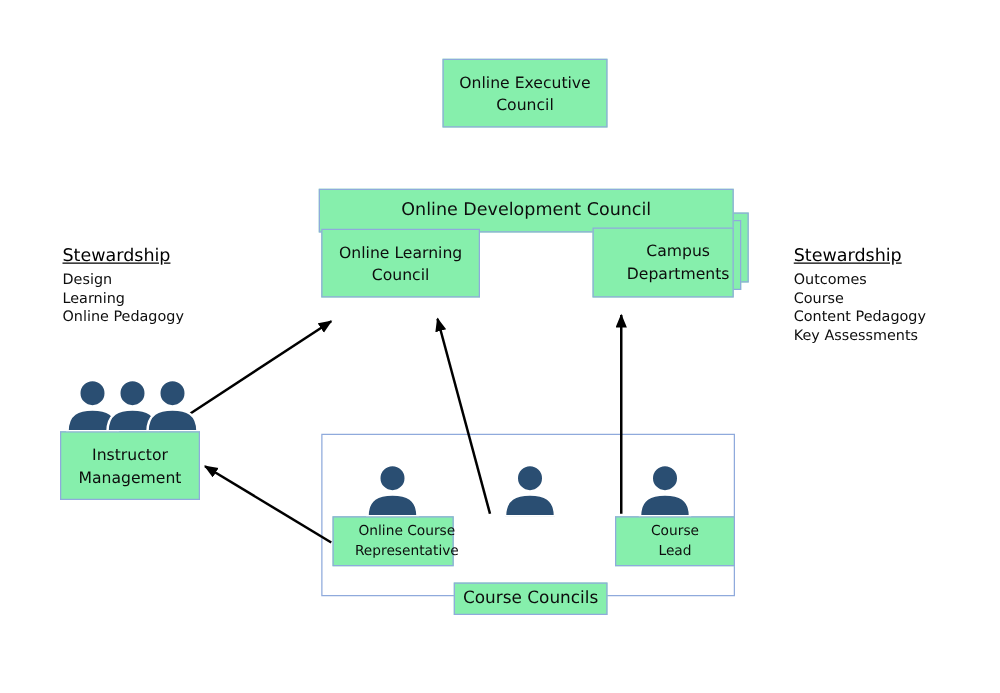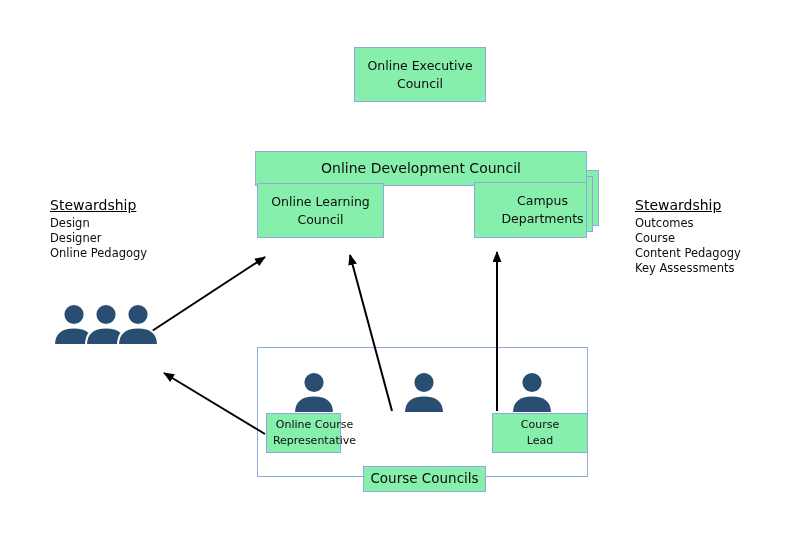--- a/index.html
+++ b/index.html
@@ -34,21 +34,21 @@
   .campus-back1 { left: 480px; top: 176px; width: 113px; height: 56px; }
   .campus     { left: 474px; top: 182px; width: 113px; height: 56px; padding-left: 24px; }
   .instructor { left: 48px;  top: 345px; width: 112px; height: 55px; }
   .container  {
     position: absolute;
     left: 257px; top: 347px; width: 331px; height: 130px;
     border: 1.6px solid #8FAADC;
     background: transparent;
   }
   .role { font-size: 11px; line-height: 1.45; }
-  .role-ocr { left: 266px; top: 413px; width: 75px; height: 40px; padding-left: 22px; }
+  .role-ocr { left: 266px; top: 413px; width: 97px; height: 40px; padding-left: 22px; }
   .role-cd  { left: 383px; top: 413px; width: 82px; height: 40px; }
   .role-cl  { left: 492px; top: 413px; width: 96px; height: 40px; }
   .cc-label { left: 363px; top: 466px; width: 123px; height: 26px; font-size: 13.5px; z-index: 6; }
 
   
   .steward {
     position: absolute;
     font-size: 11.5px;
     line-height: 15px;
     color: #0d0d0d;
@@ -95,32 +95,36 @@
   </div>
 
   <div class="box campus">
     <span class="lbl">Campus
 Departments</span>
   </div>
 
   <div class="steward steward-left">
     <div class="hd">Stewardship</div>
     <div>Design</div>
-    <div>Designer</div>
+    <div>Learning</div>
     <div>Online Pedagogy</div>
   </div>
 
   <div class="steward steward-right">
     <div class="hd">Stewardship</div>
     <div>Outcomes</div>
     <div>Course</div>
     <div>Content Pedagogy</div>
     <div>Key Assessments</div>
   </div>
 
+  <div class="box instructor">
+    <span class="lbl">Instructor
+Management</span>
+  </div>
 
   <div class="container"></div>
 
   <div class="box role role-ocr">
     <span class="lbl">Online Course
 Representative</span>
   </div>
   <div class="box role role-cl">
     <span class="lbl">Course
 Lead</span>

